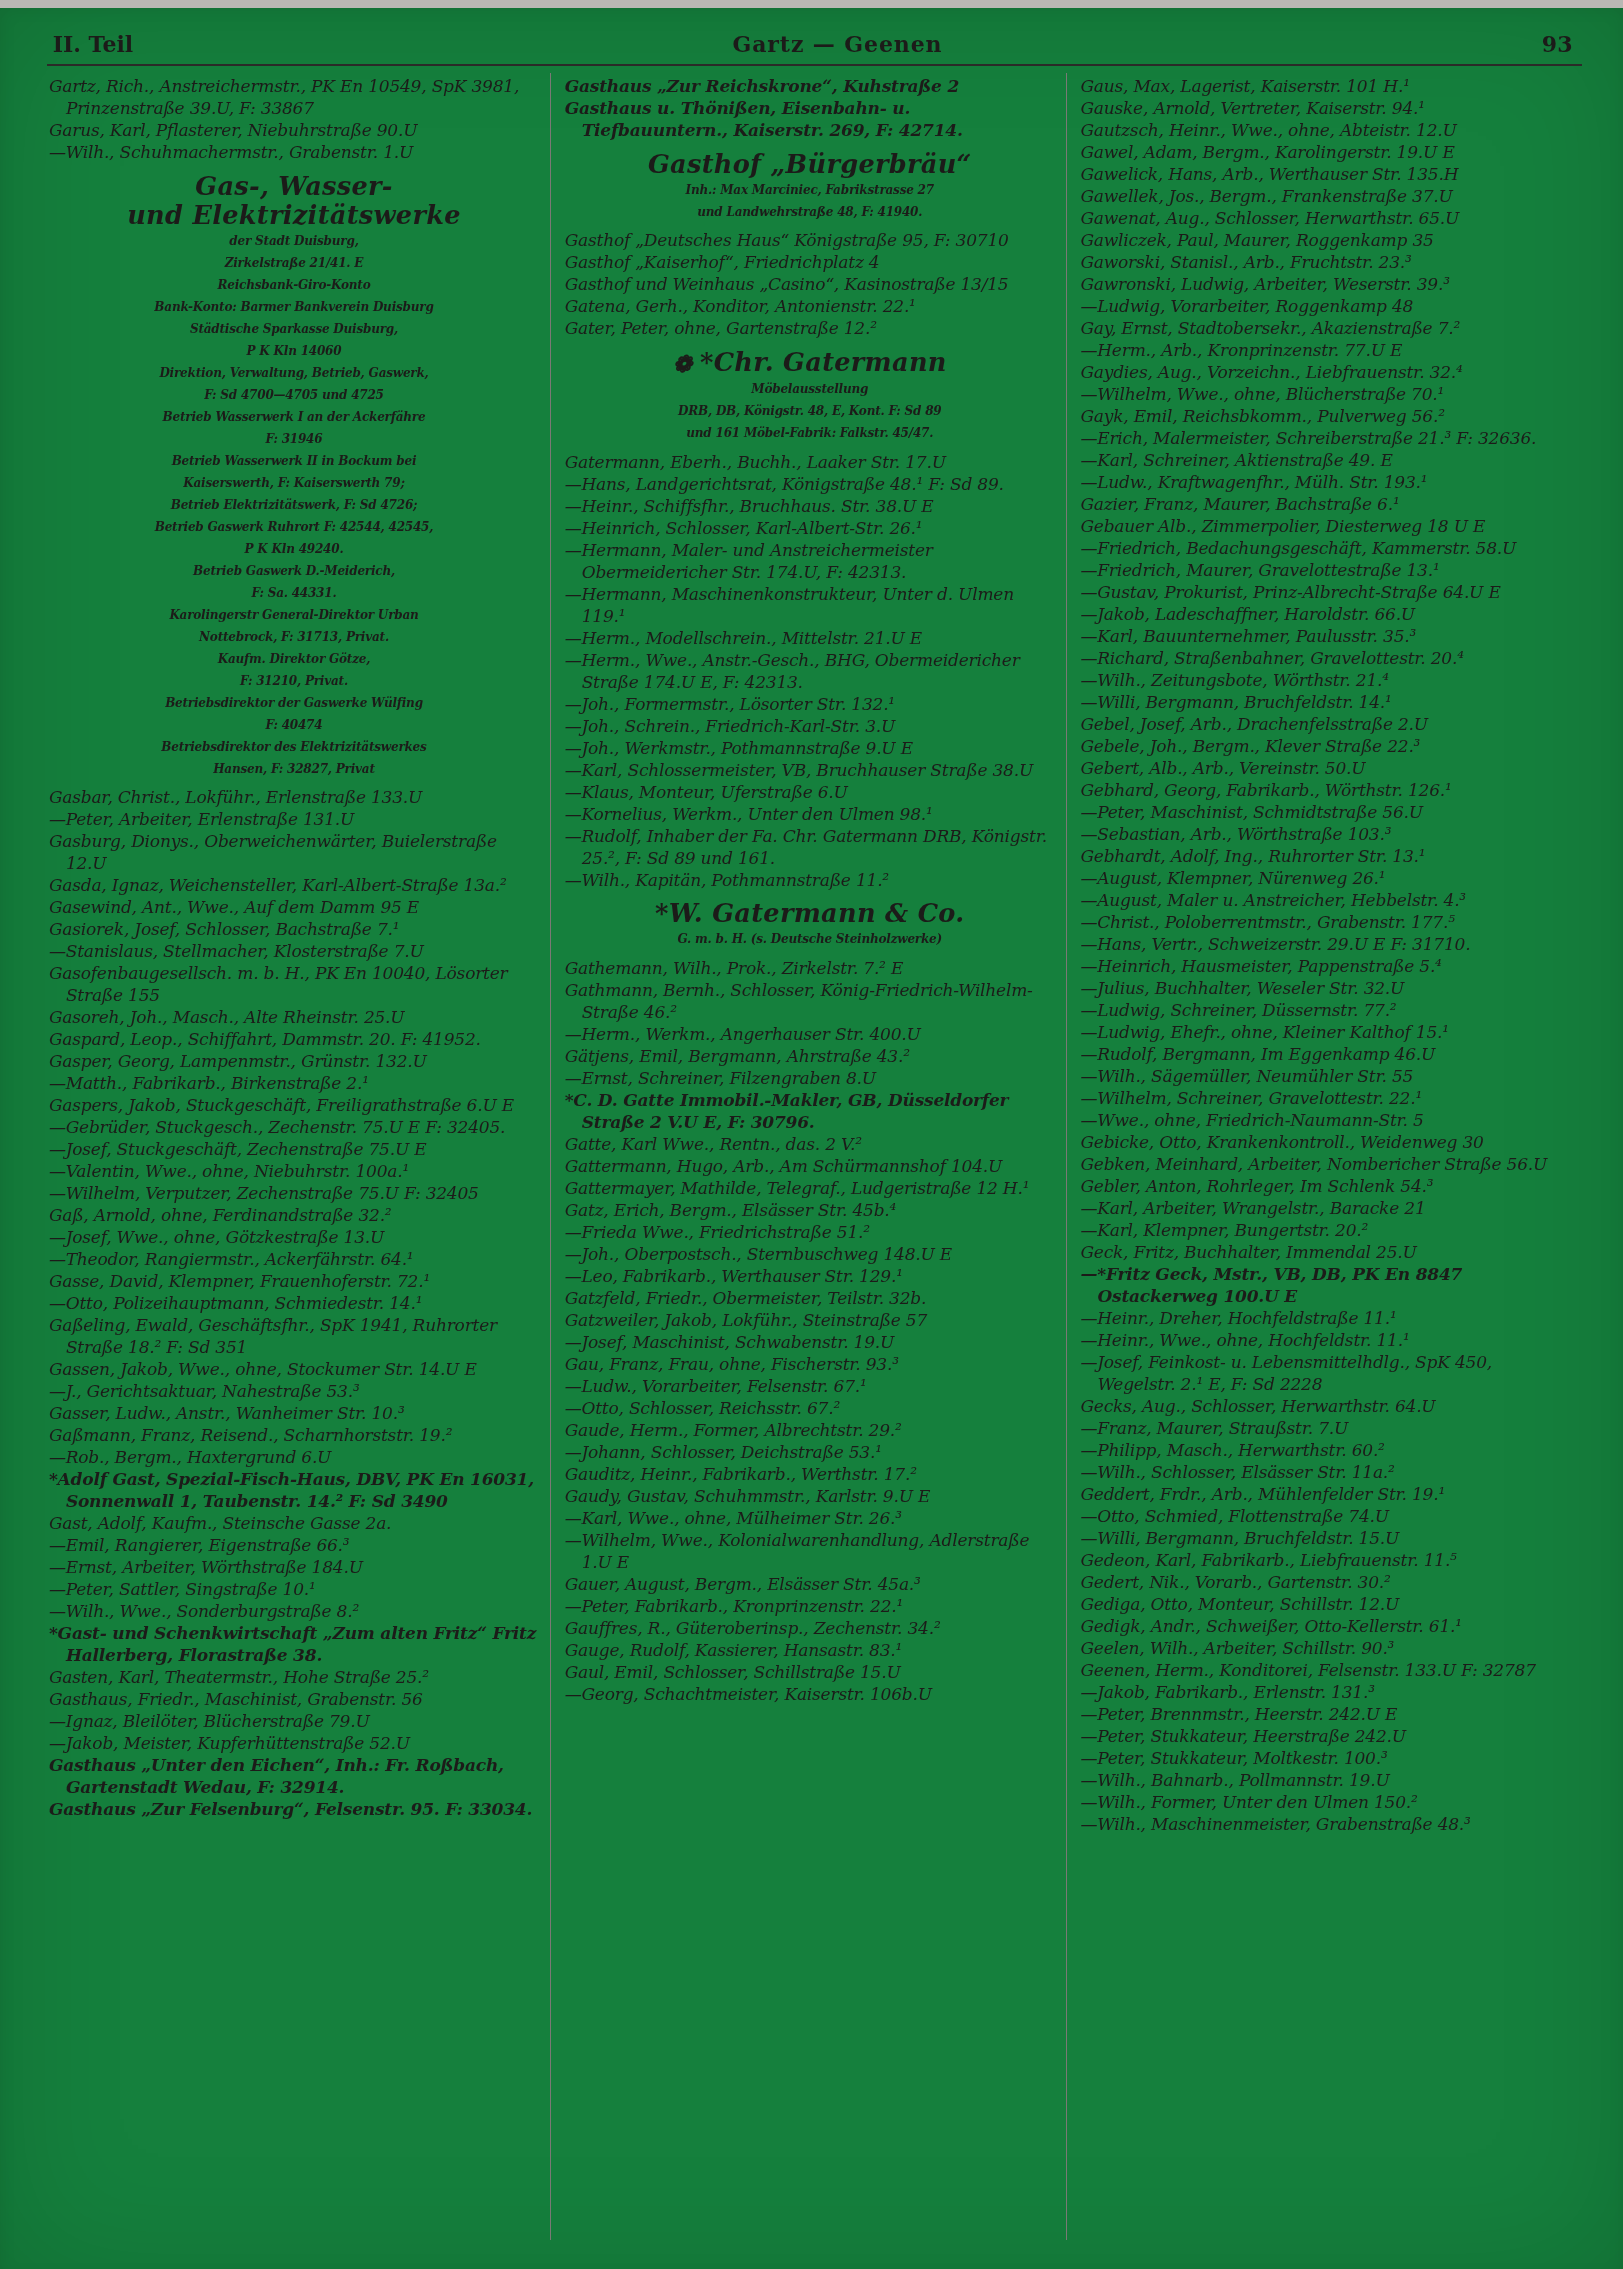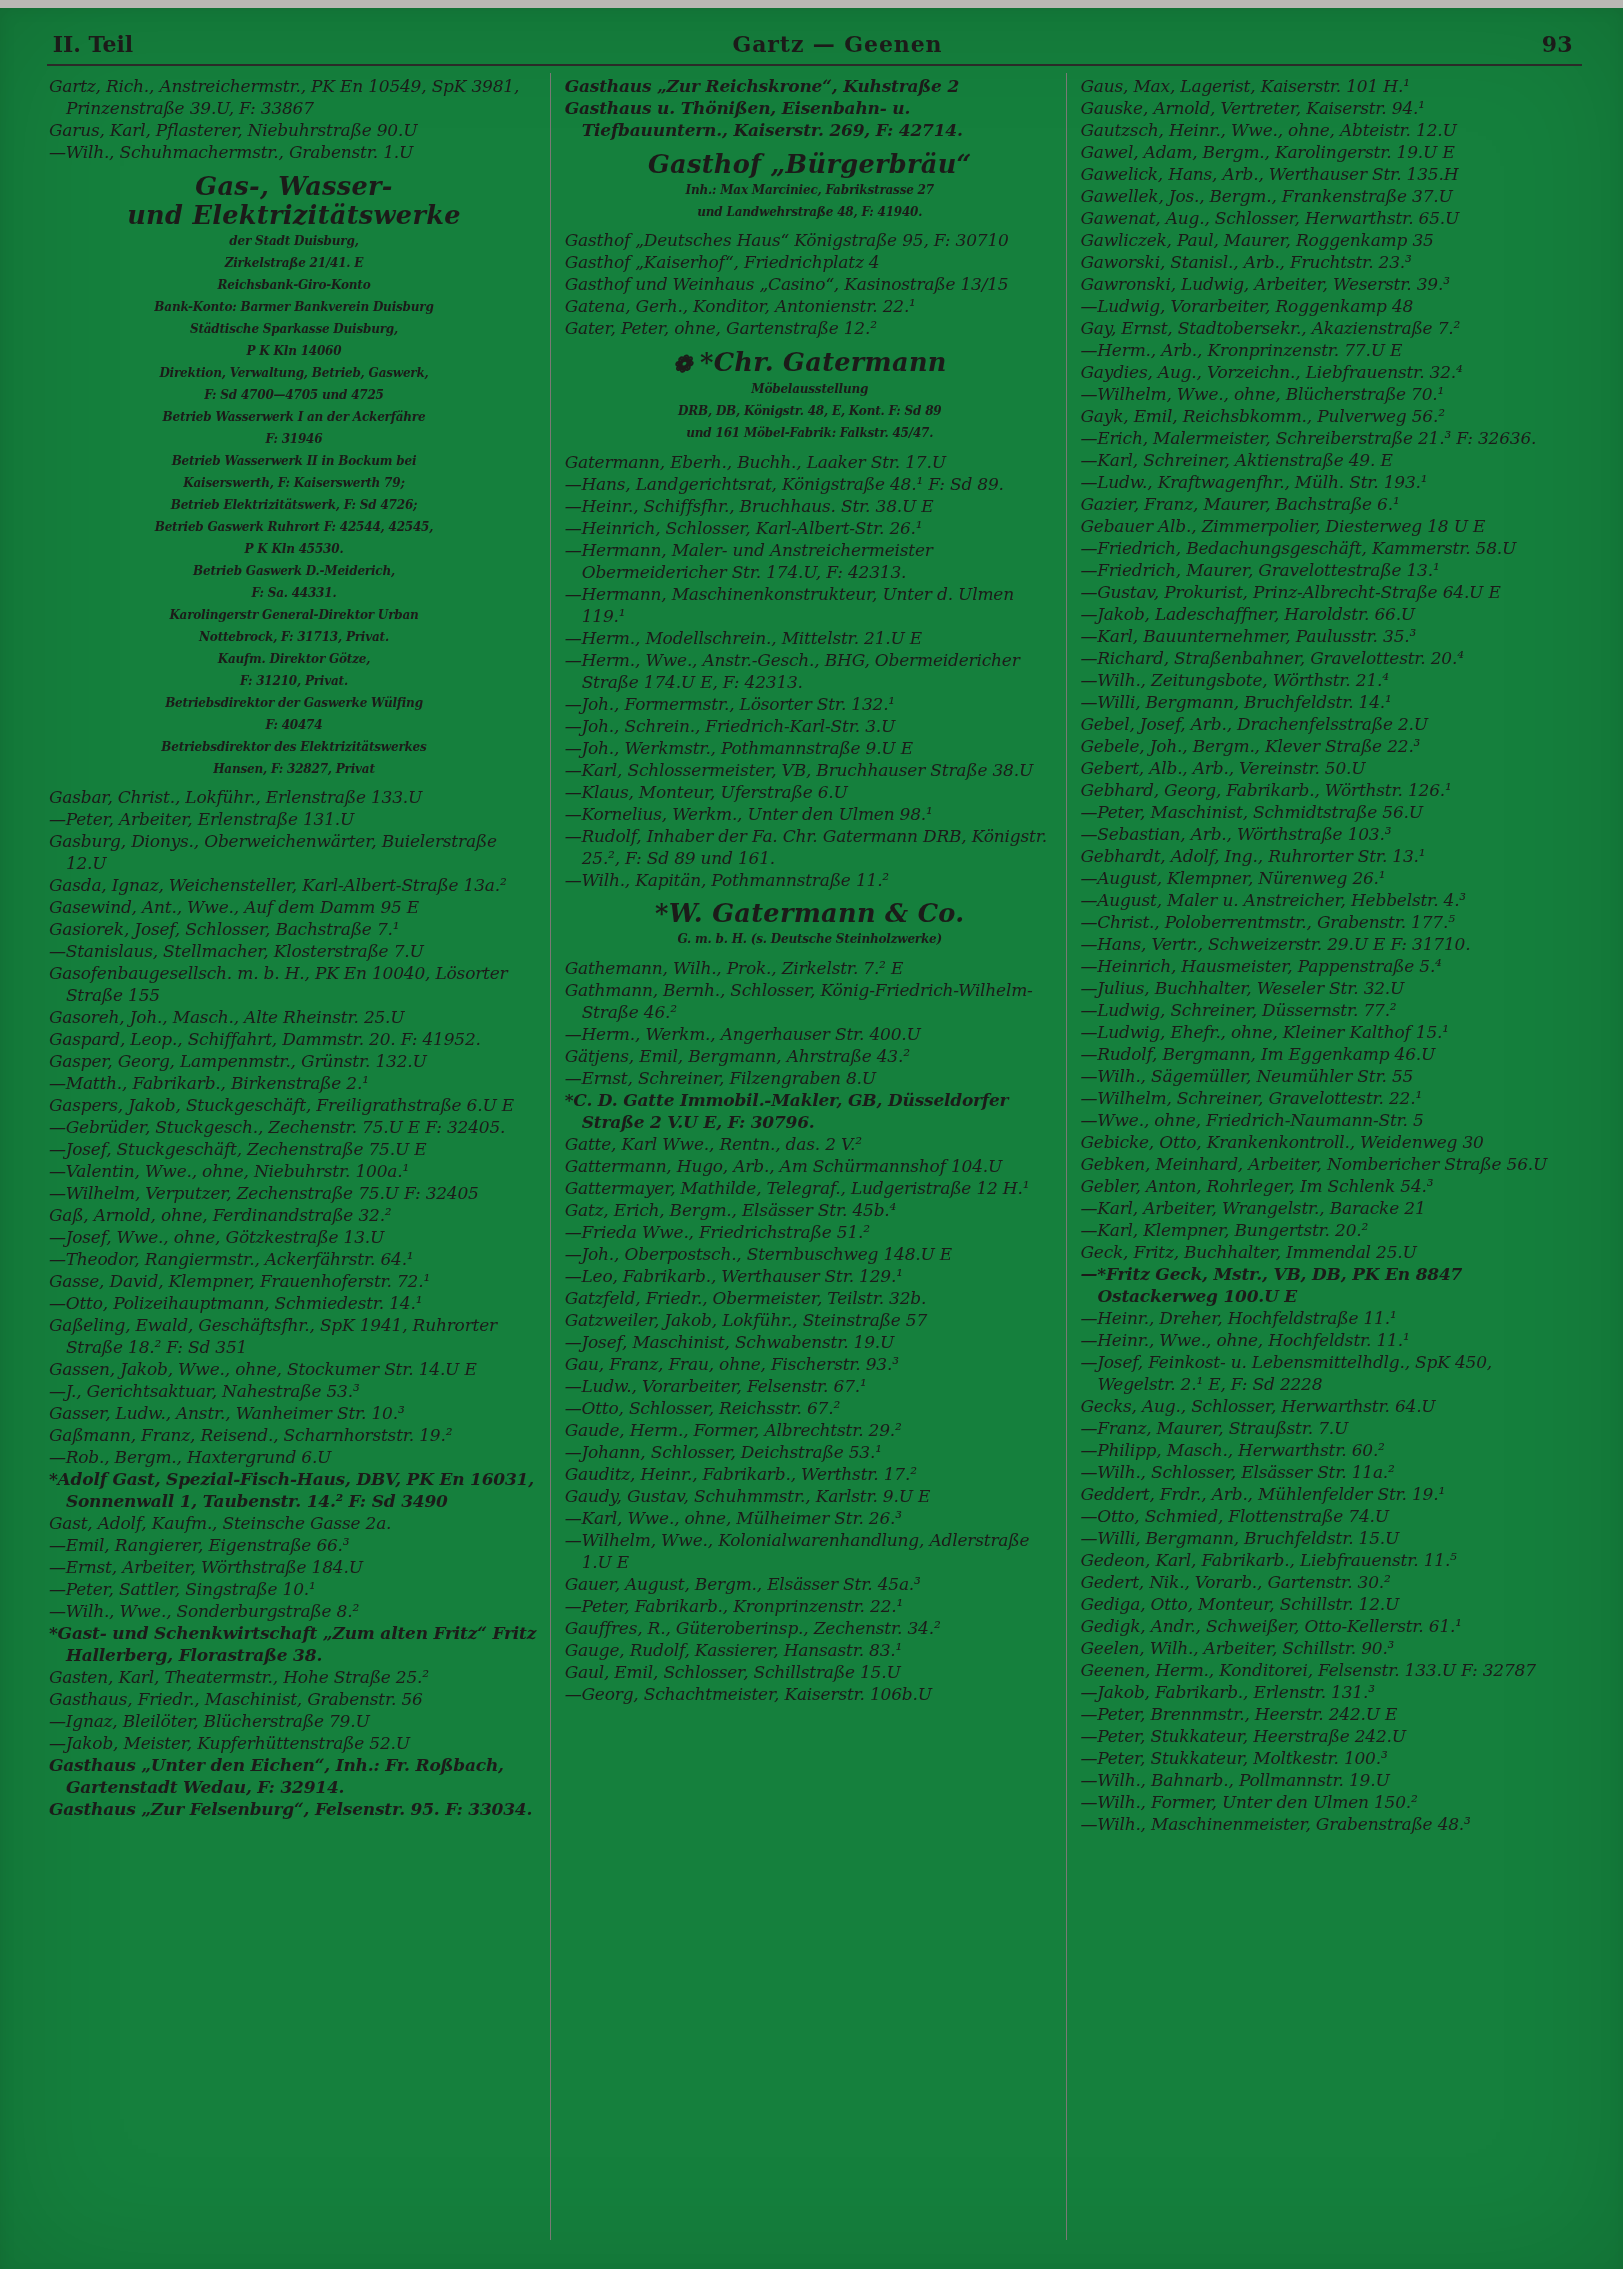--- a/index.html
+++ b/index.html
@@ -64,21 +64,21 @@
           <div class="h-line">Städtische Sparkasse Duisburg,</div>
           <div class="h-line">P K Kln 14060</div>
           <div class="h-line">Direktion, Verwaltung, Betrieb, Gaswerk,</div>
           <div class="h-line">F: Sd 4700—4705 und 4725</div>
           <div class="h-line">Betrieb Wasserwerk I an der Ackerfähre</div>
           <div class="h-line">F: 31946</div>
           <div class="h-line">Betrieb Wasserwerk II in Bockum bei</div>
           <div class="h-line">Kaiserswerth, F: Kaiserswerth 79;</div>
           <div class="h-line">Betrieb Elektrizitätswerk, F: Sd 4726;</div>
           <div class="h-line">Betrieb Gaswerk Ruhrort F: 42544, 42545,</div>
-          <div class="h-line">P K Kln 45530.</div>
+          <div class="h-line">P K Kln 49240.</div>
           <div class="h-line">Betrieb Gaswerk D.-Meiderich,</div>
           <div class="h-line">F: Sa. 44331.</div>
           <div class="h-line">Karolingerstr General-Direktor Urban</div>
           <div class="h-line">Nottebrock, F: 31713, Privat.</div>
           <div class="h-line">Kaufm. Direktor Götze,</div>
           <div class="h-line">F: 31210, Privat.</div>
           <div class="h-line">Betriebsdirektor der Gaswerke Wülfing</div>
           <div class="h-line">F: 40474</div>
           <div class="h-line">Betriebsdirektor des Elektrizitätswerkes</div>
           <div class="h-line">Hansen, F: 32827, Privat</div>

